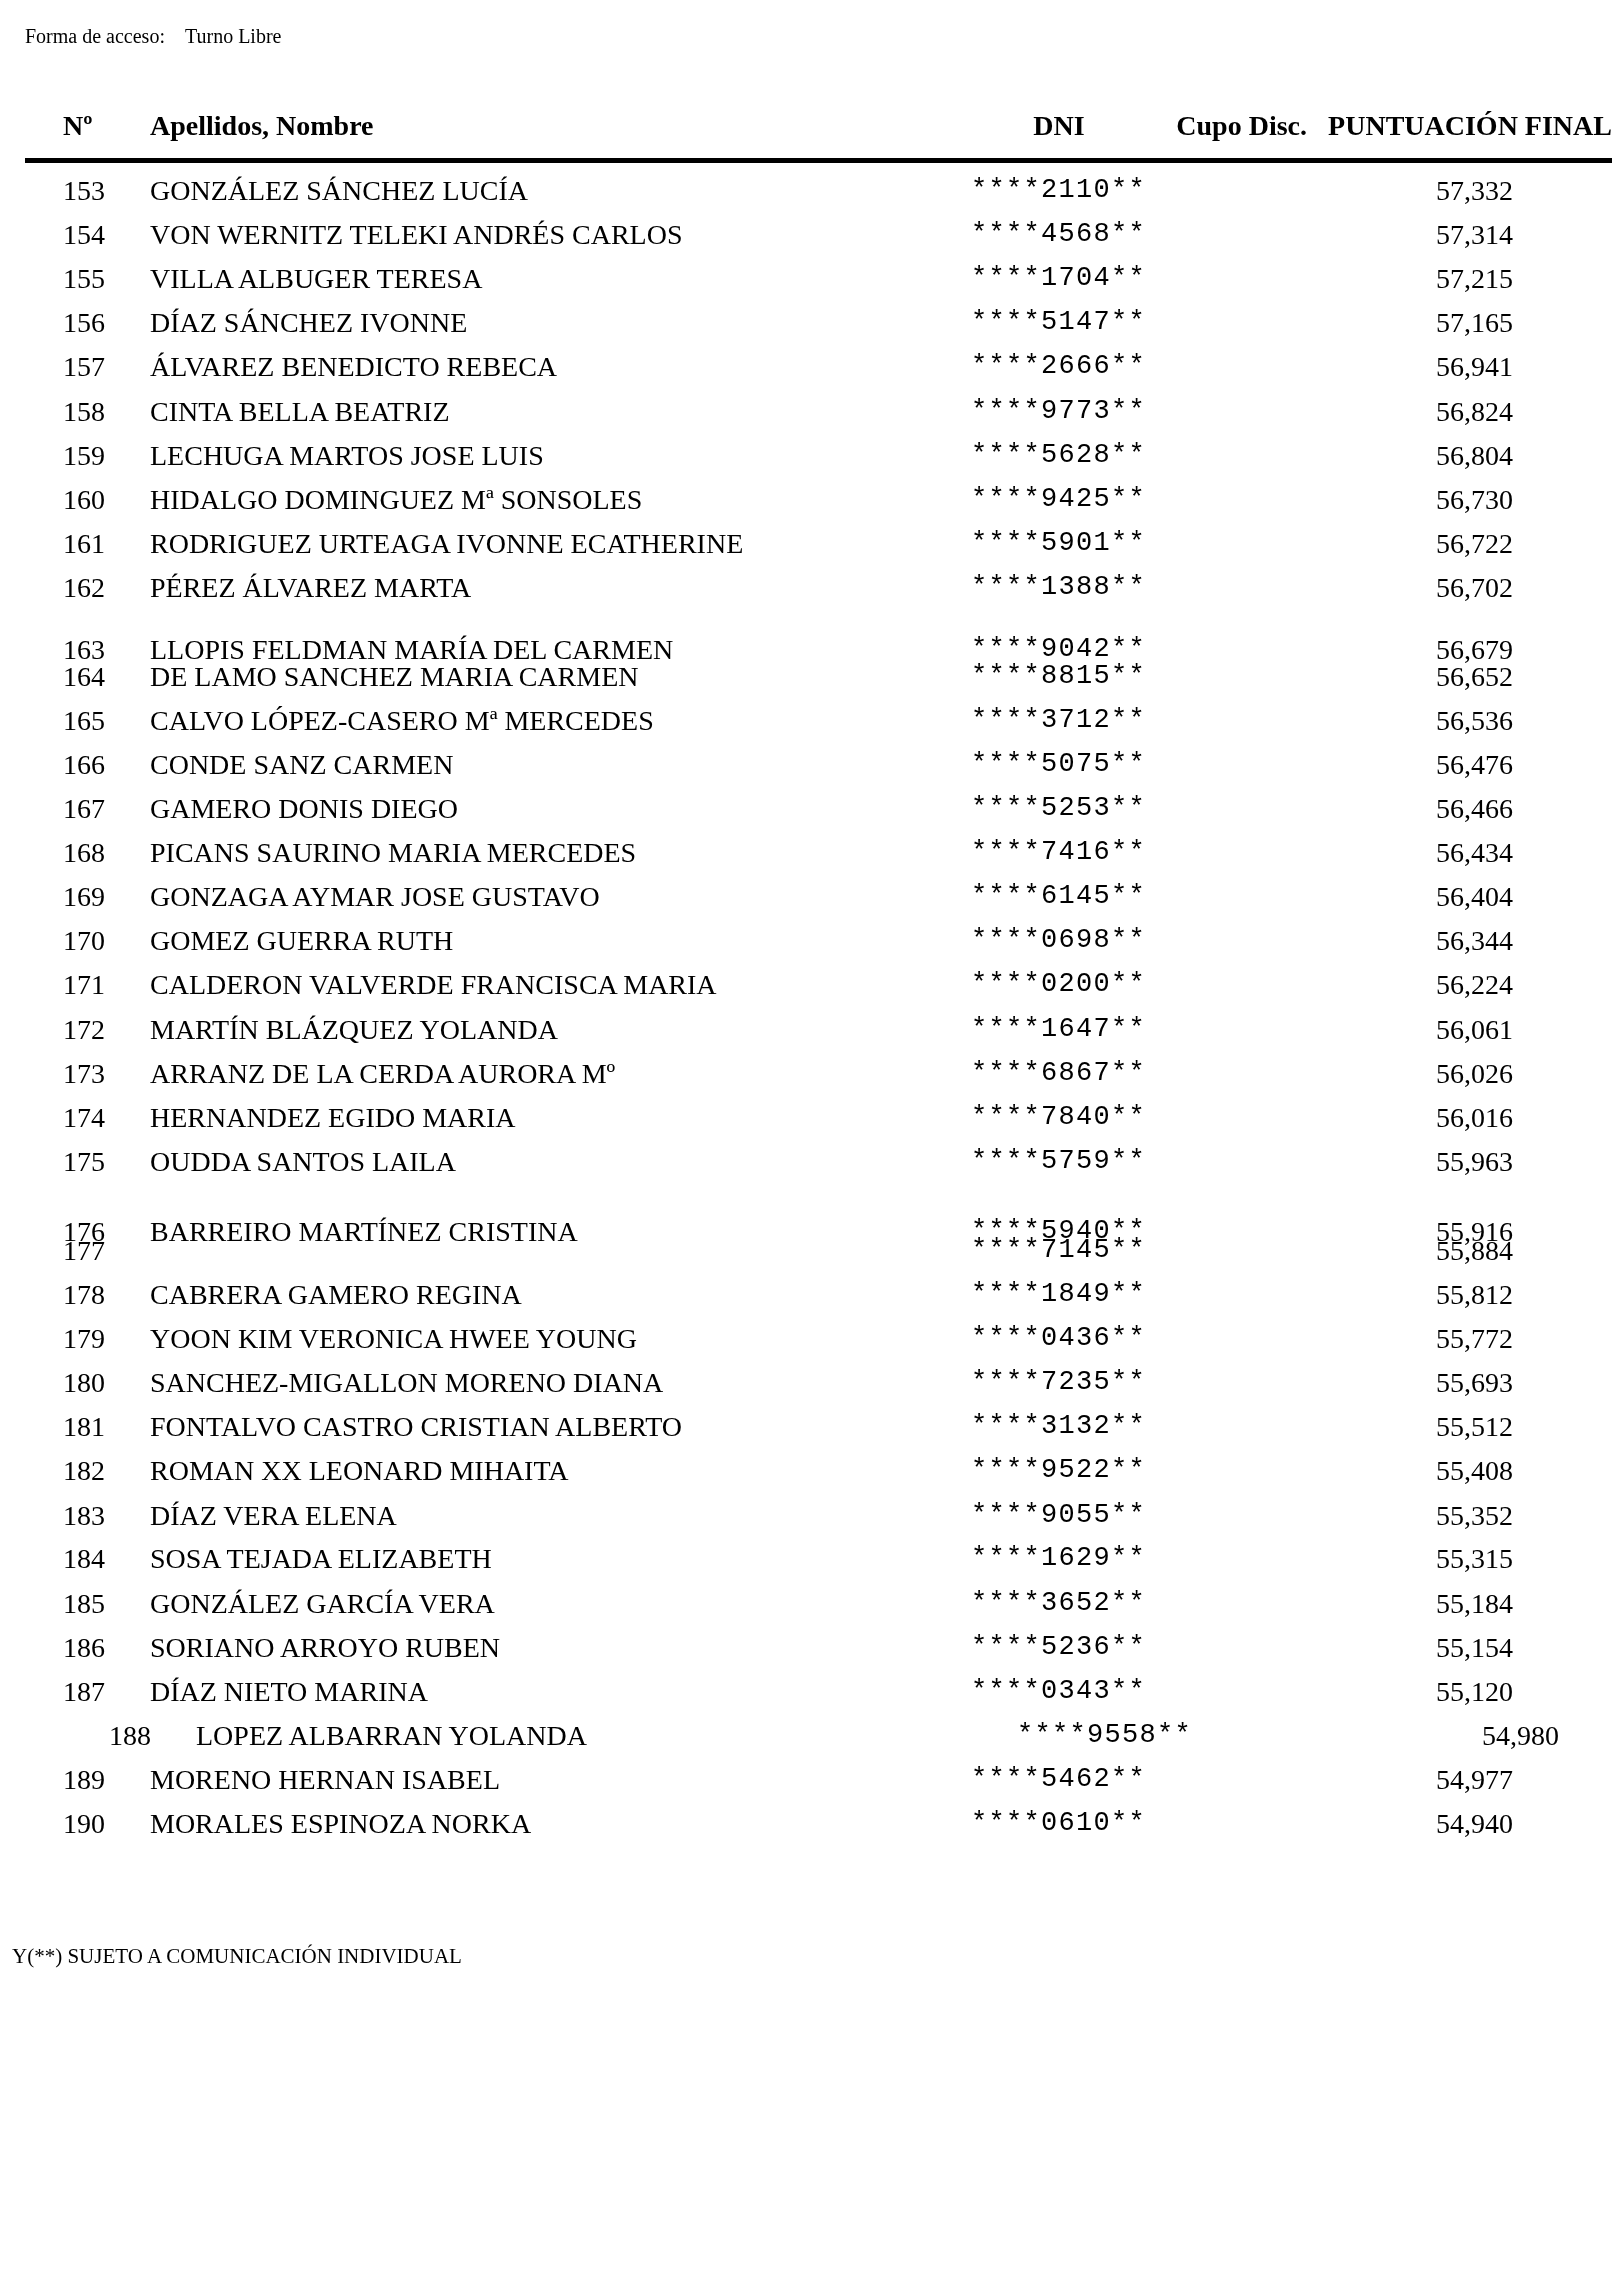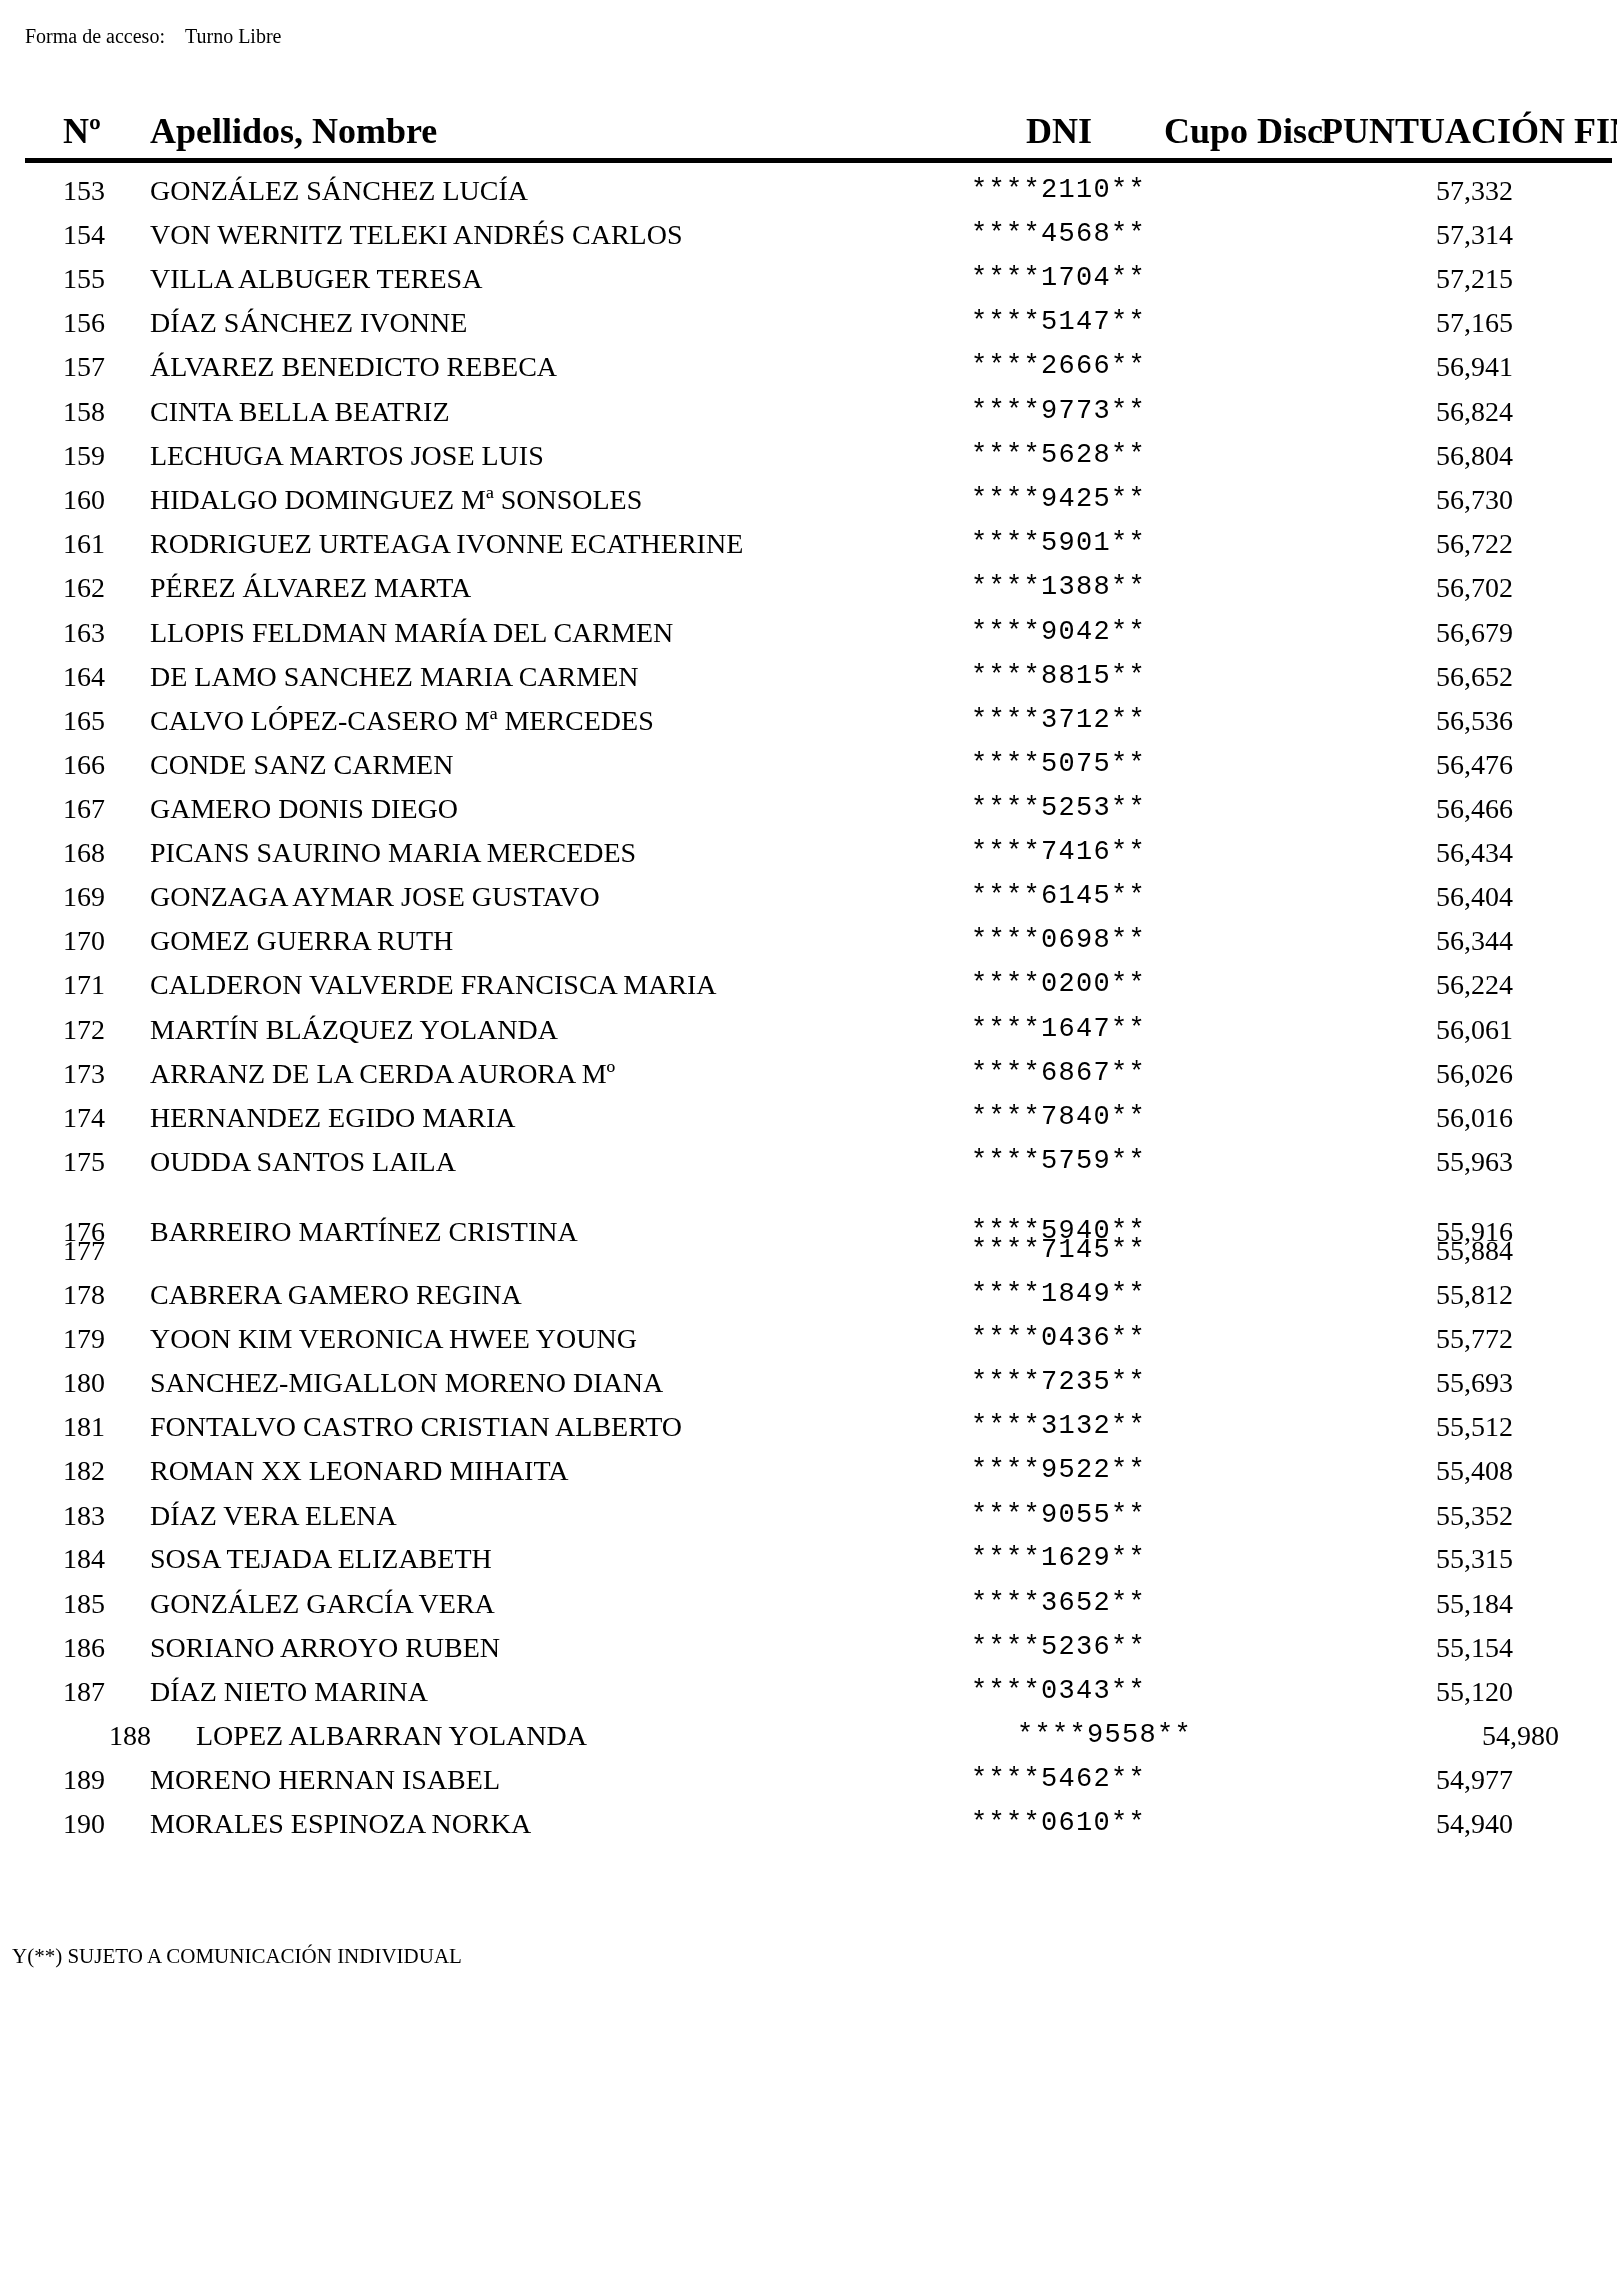--- a/index.html
+++ b/index.html
@@ -10,21 +10,21 @@
     background: #ffffff;
     color: #000000;
     font-family: "Liberation Serif", serif;
     overflow: hidden;
   }
   .abs { position: absolute; white-space: pre; }
 
   #access-line { top: 25px; left: 25px; font-size: 20px; }
   #access-line .gap { display: inline-block; width: 20px; }
 
-  .col-head { top: 110px; font-size: 36px; font-weight: bold; }
+  .col-head { top: 110px; font-size: 28px; font-weight: bold; }
   #head-num   { left: 63px; }
   #head-name  { left: 150px; }
   #head-dni   { left: 971px; width: 176px; text-align: center; }
   #head-cupo  { left: 1164px; width: 143px; text-align: right; }
   #head-score { left: 1321px; width: 291px; text-align: right; }
 
   #head-rule {
     position: absolute;
     top: 158px; left: 24.6px;
     width: 1587px; height: 4.7px;
@@ -134,21 +134,21 @@
   </div>
 
   <div class="row" style="top: 572px;">
     <div class="cell c-num">162</div>
     <div class="cell c-name">PÉREZ ÁLVAREZ MARTA</div>
     <div class="cell c-dni">****1388**</div>
     <div class="cell c-cupo"></div>
     <div class="cell c-score">56,702</div>
   </div>
 
-  <div class="row" style="top: 617px;">
+  <div class="row" style="top: 634px;">
     <div class="cell c-num">163</div>
     <div class="cell c-name">LLOPIS FELDMAN MARÍA DEL CARMEN</div>
     <div class="cell c-dni">****9042**</div>
     <div class="cell c-cupo"></div>
     <div class="cell c-score">56,679</div>
   </div>
 
   <div class="row" style="top: 661px;">
     <div class="cell c-num">164</div>
     <div class="cell c-name">DE LAMO SANCHEZ MARIA CARMEN</div>

